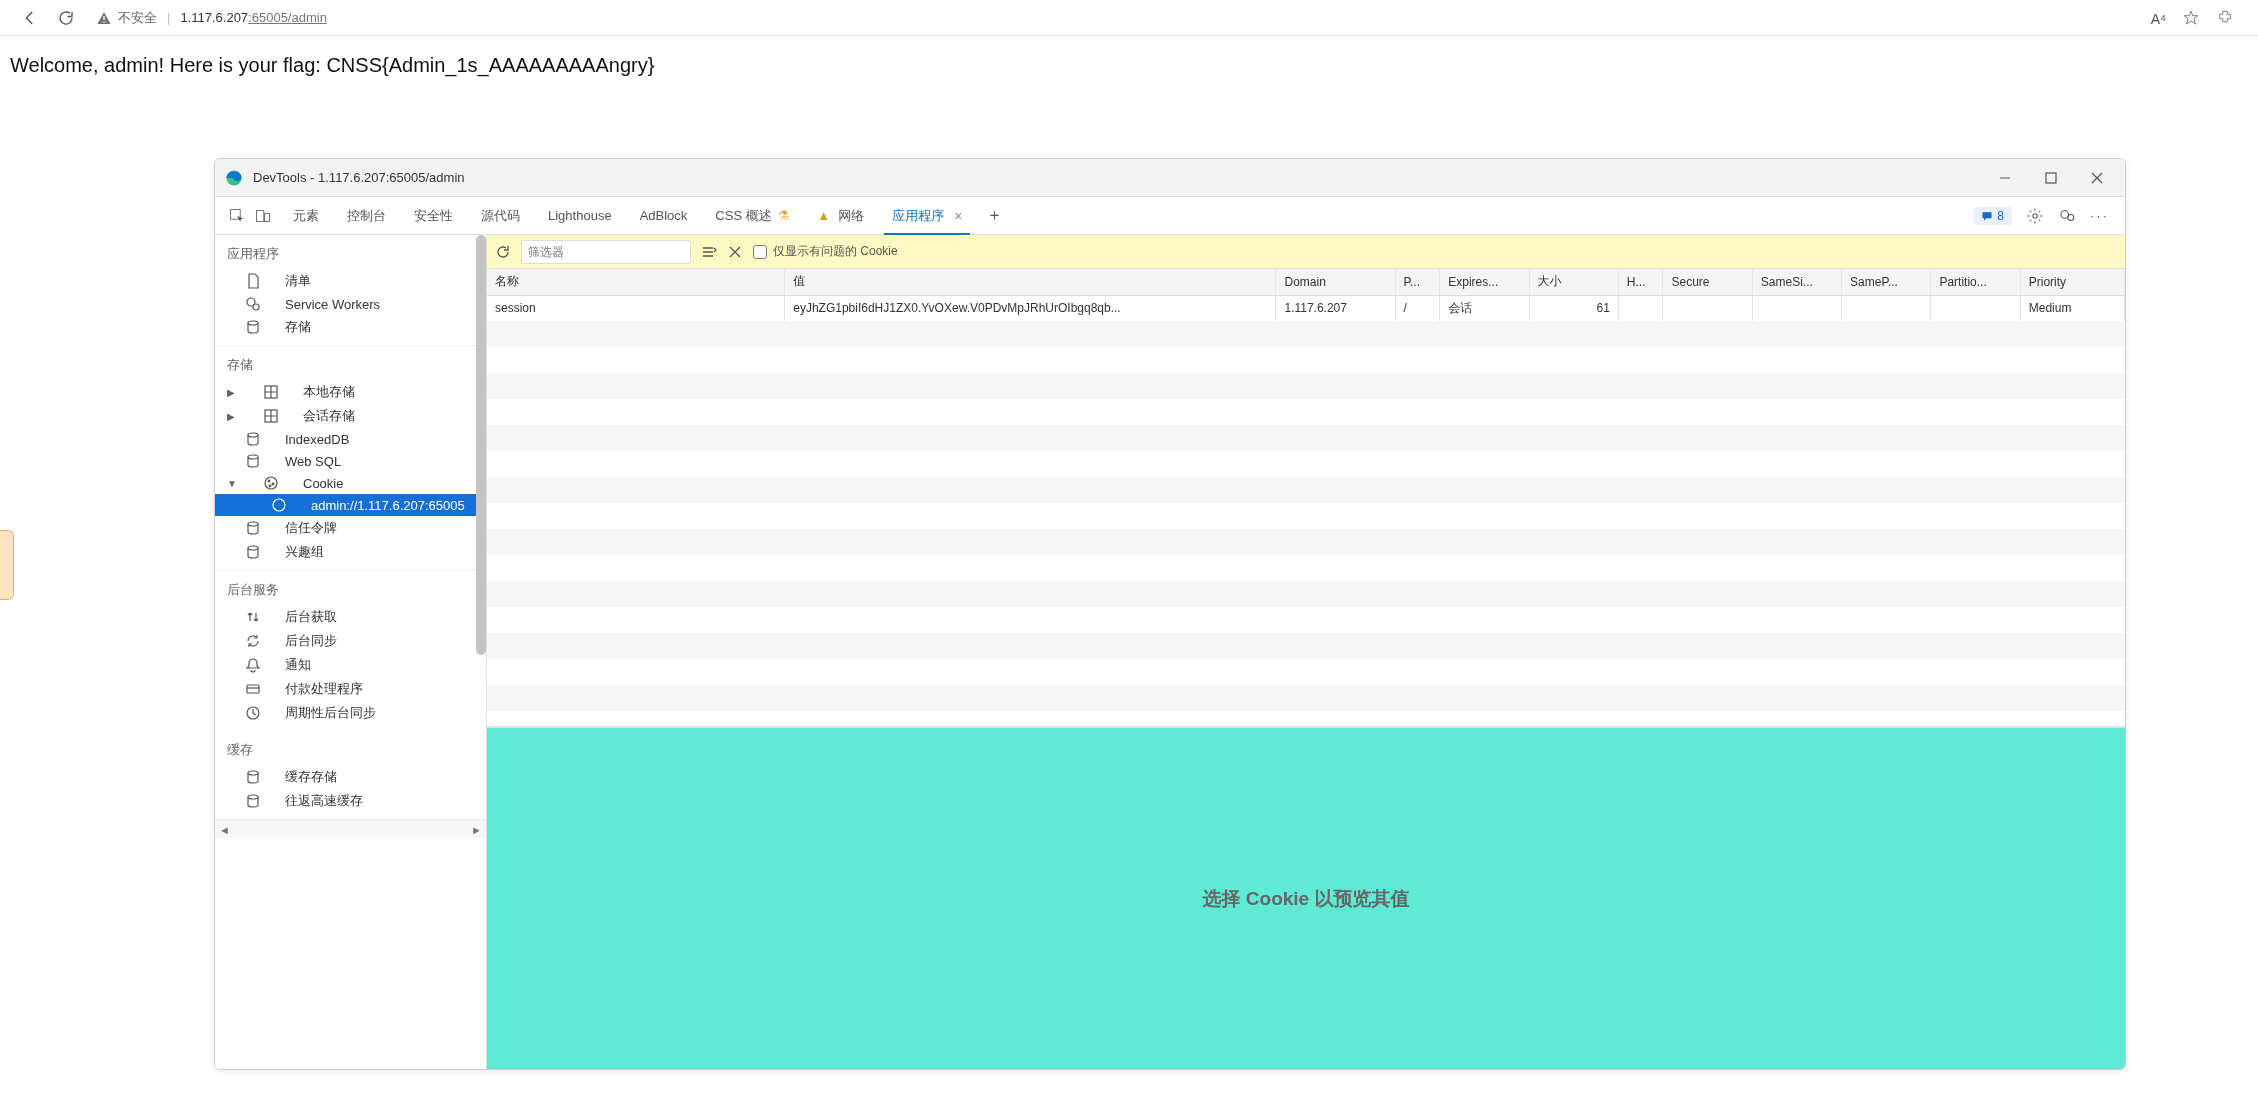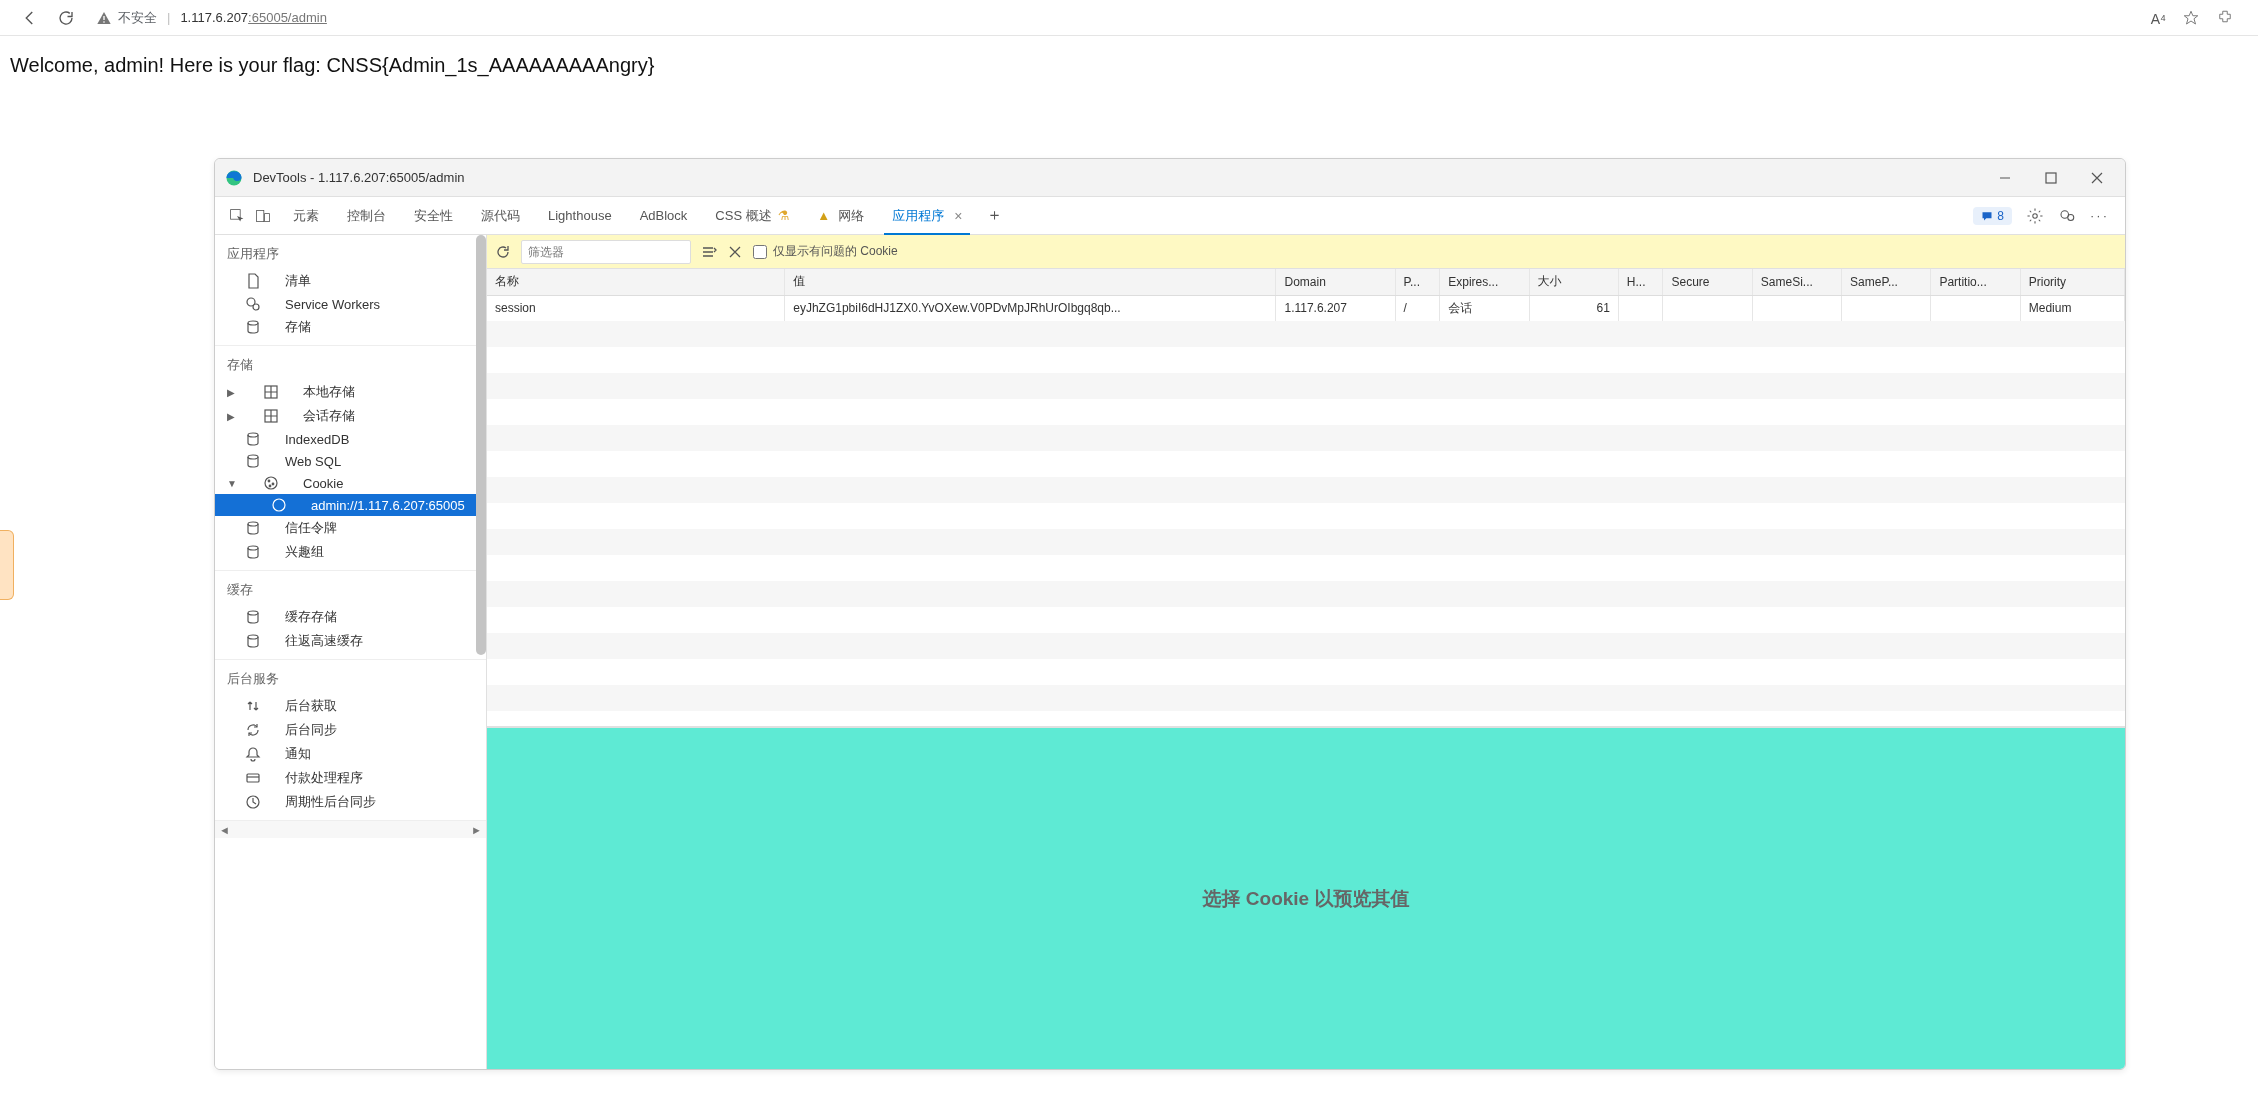--- a/index.html
+++ b/index.html
@@ -299,72 +299,72 @@
             </div>
           <div class="side-item">
               <svg class="ic" viewBox="0 0 16 16">
                 <ellipse cx="8" cy="4" rx="5" ry="2"></ellipse>
                 <path d="M3 4v8c0 1 2 2 5 2s5-1 5-2V4"></path>
               </svg>
               <span>兴趣组</span>
             </div>
         </div>
 
+        <div class="side-section" style="border-bottom:none;">
+          <div class="side-section-title">后台服务</div>
+          <div class="side-item">
+              <svg class="ic" viewBox="0 0 16 16">
+                <path d="M5 12V4M5 4l-2 2M5 4l2 2M11 4v8M11 12l-2-2M11 12l2-2"></path>
+              </svg>
+              <span>后台获取</span>
+            </div>
+          <div class="side-item">
+              <svg class="ic" viewBox="0 0 16 16">
+                <path d="M3 8a5 5 0 0 1 9-3M13 8a5 5 0 0 1-9 3"></path>
+                <path d="M12 2v3h-3M4 14v-3h3"></path>
+              </svg>
+              <span>后台同步</span>
+            </div>
+          <div class="side-item">
+              <svg class="ic" viewBox="0 0 16 16">
+                <path d="M8 2a4 4 0 0 0-4 4v3l-2 2h12l-2-2V6a4 4 0 0 0-4-4zM6 13a2 2 0 0 0 4 0"></path>
+              </svg>
+              <span>通知</span>
+            </div>
+          <div class="side-item">
+              <svg class="ic" viewBox="0 0 16 16">
+                <rect x="2" y="4" width="12" height="8" rx="1"></rect>
+                <path d="M2 7h12"></path>
+              </svg>
+              <span>付款处理程序</span>
+            </div>
+          <div class="side-item">
+              <svg class="ic" viewBox="0 0 16 16">
+                <circle cx="8" cy="8" r="6"></circle>
+                <path d="M8 4v4l3 2"></path>
+              </svg>
+              <span>周期性后台同步</span>
+            </div>
+        </div>
+
         <div class="side-section">
           <div class="side-section-title">缓存</div>
           <div class="side-item">
               <svg class="ic" viewBox="0 0 16 16">
                 <ellipse cx="8" cy="4" rx="5" ry="2"></ellipse>
                 <path d="M3 4v8c0 1 2 2 5 2s5-1 5-2V4"></path>
               </svg>
               <span>缓存存储</span>
             </div>
           <div class="side-item">
               <svg class="ic" viewBox="0 0 16 16">
                 <ellipse cx="8" cy="4" rx="5" ry="2"></ellipse>
                 <path d="M3 4v8c0 1 2 2 5 2s5-1 5-2V4"></path>
               </svg>
               <span>往返高速缓存</span>
-            </div>
-        </div>
-
-        <div class="side-section" style="border-bottom:none;">
-          <div class="side-section-title">后台服务</div>
-          <div class="side-item">
-              <svg class="ic" viewBox="0 0 16 16">
-                <path d="M5 12V4M5 4l-2 2M5 4l2 2M11 4v8M11 12l-2-2M11 12l2-2"></path>
-              </svg>
-              <span>后台获取</span>
-            </div>
-          <div class="side-item">
-              <svg class="ic" viewBox="0 0 16 16">
-                <path d="M3 8a5 5 0 0 1 9-3M13 8a5 5 0 0 1-9 3"></path>
-                <path d="M12 2v3h-3M4 14v-3h3"></path>
-              </svg>
-              <span>后台同步</span>
-            </div>
-          <div class="side-item">
-              <svg class="ic" viewBox="0 0 16 16">
-                <path d="M8 2a4 4 0 0 0-4 4v3l-2 2h12l-2-2V6a4 4 0 0 0-4-4zM6 13a2 2 0 0 0 4 0"></path>
-              </svg>
-              <span>通知</span>
-            </div>
-          <div class="side-item">
-              <svg class="ic" viewBox="0 0 16 16">
-                <rect x="2" y="4" width="12" height="8" rx="1"></rect>
-                <path d="M2 7h12"></path>
-              </svg>
-              <span>付款处理程序</span>
-            </div>
-          <div class="side-item">
-              <svg class="ic" viewBox="0 0 16 16">
-                <circle cx="8" cy="8" r="6"></circle>
-                <path d="M8 4v4l3 2"></path>
-              </svg>
-              <span>周期性后台同步</span>
             </div>
         </div>
       </div>
       <div class="side-hscroll">
         <span class="arrow">◄</span>
         <span class="arrow">►</span>
       </div>
     </div>
     <div class="side-scroll">
         <div class="thumb"></div>

